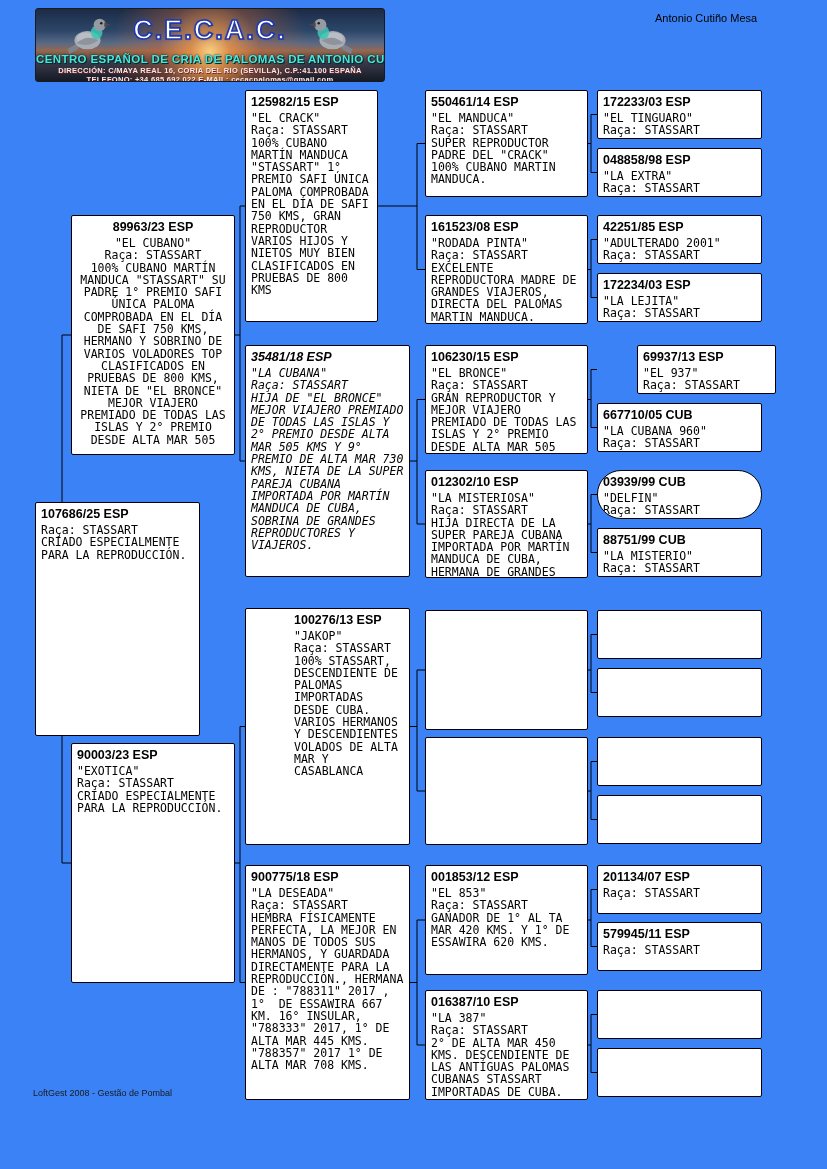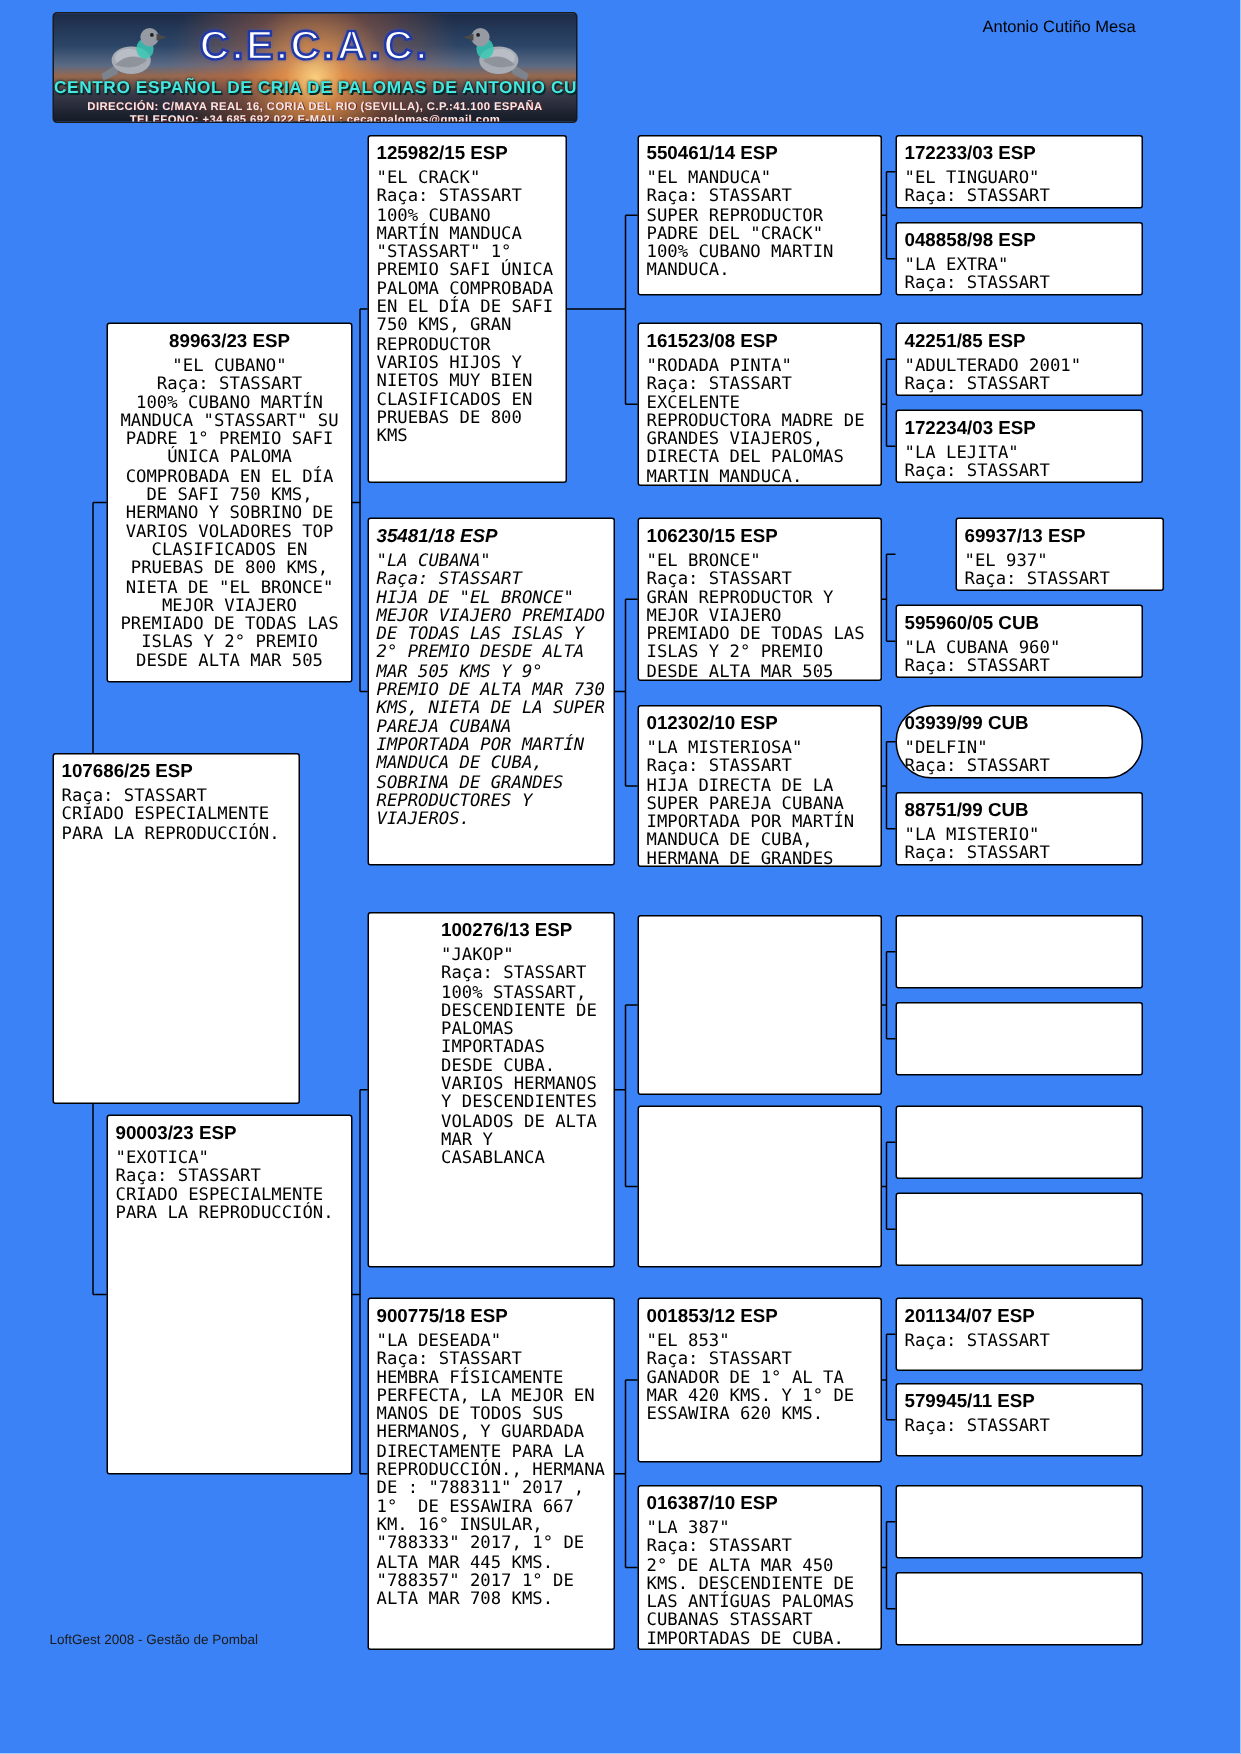--- a/index.html
+++ b/index.html
@@ -245,21 +245,21 @@
         <div class="ring">172234/03 ESP</div>
         <div class="body">"LA LEJITA"</div>
         <div class="body">Raça: STASSART</div>
       </div>
       <div class="box gen5" style="left: 597px; top: 345px; width: 139px; height: 49px; margin-left: 40px;">
         <div class="ring">69937/13 ESP</div>
         <div class="body">"EL 937"</div>
         <div class="body">Raça: STASSART</div>
       </div>
       <div class="box gen5" style="left: 597px; top: 403px; width: 165px; height: 49px;">
-        <div class="ring">595960/05 CUB</div>
+        <div class="ring">667710/05 CUB</div>
         <div class="body">"LA CUBANA 960"</div>
         <div class="body">Raça: STASSART</div>
       </div>
       <div class="box gen5" style="left: 597px; top: 470px; width: 165px; height: 49px; border-radius: 24px;">
         <div class="ring">03939/99 CUB</div>
         <div class="body">"DELFIN"</div>
         <div class="body">Raça: STASSART</div>
       </div>
       <div class="box gen5" style="left: 597px; top: 528px; width: 165px; height: 49px;">
         <div class="ring">88751/99 CUB</div>

